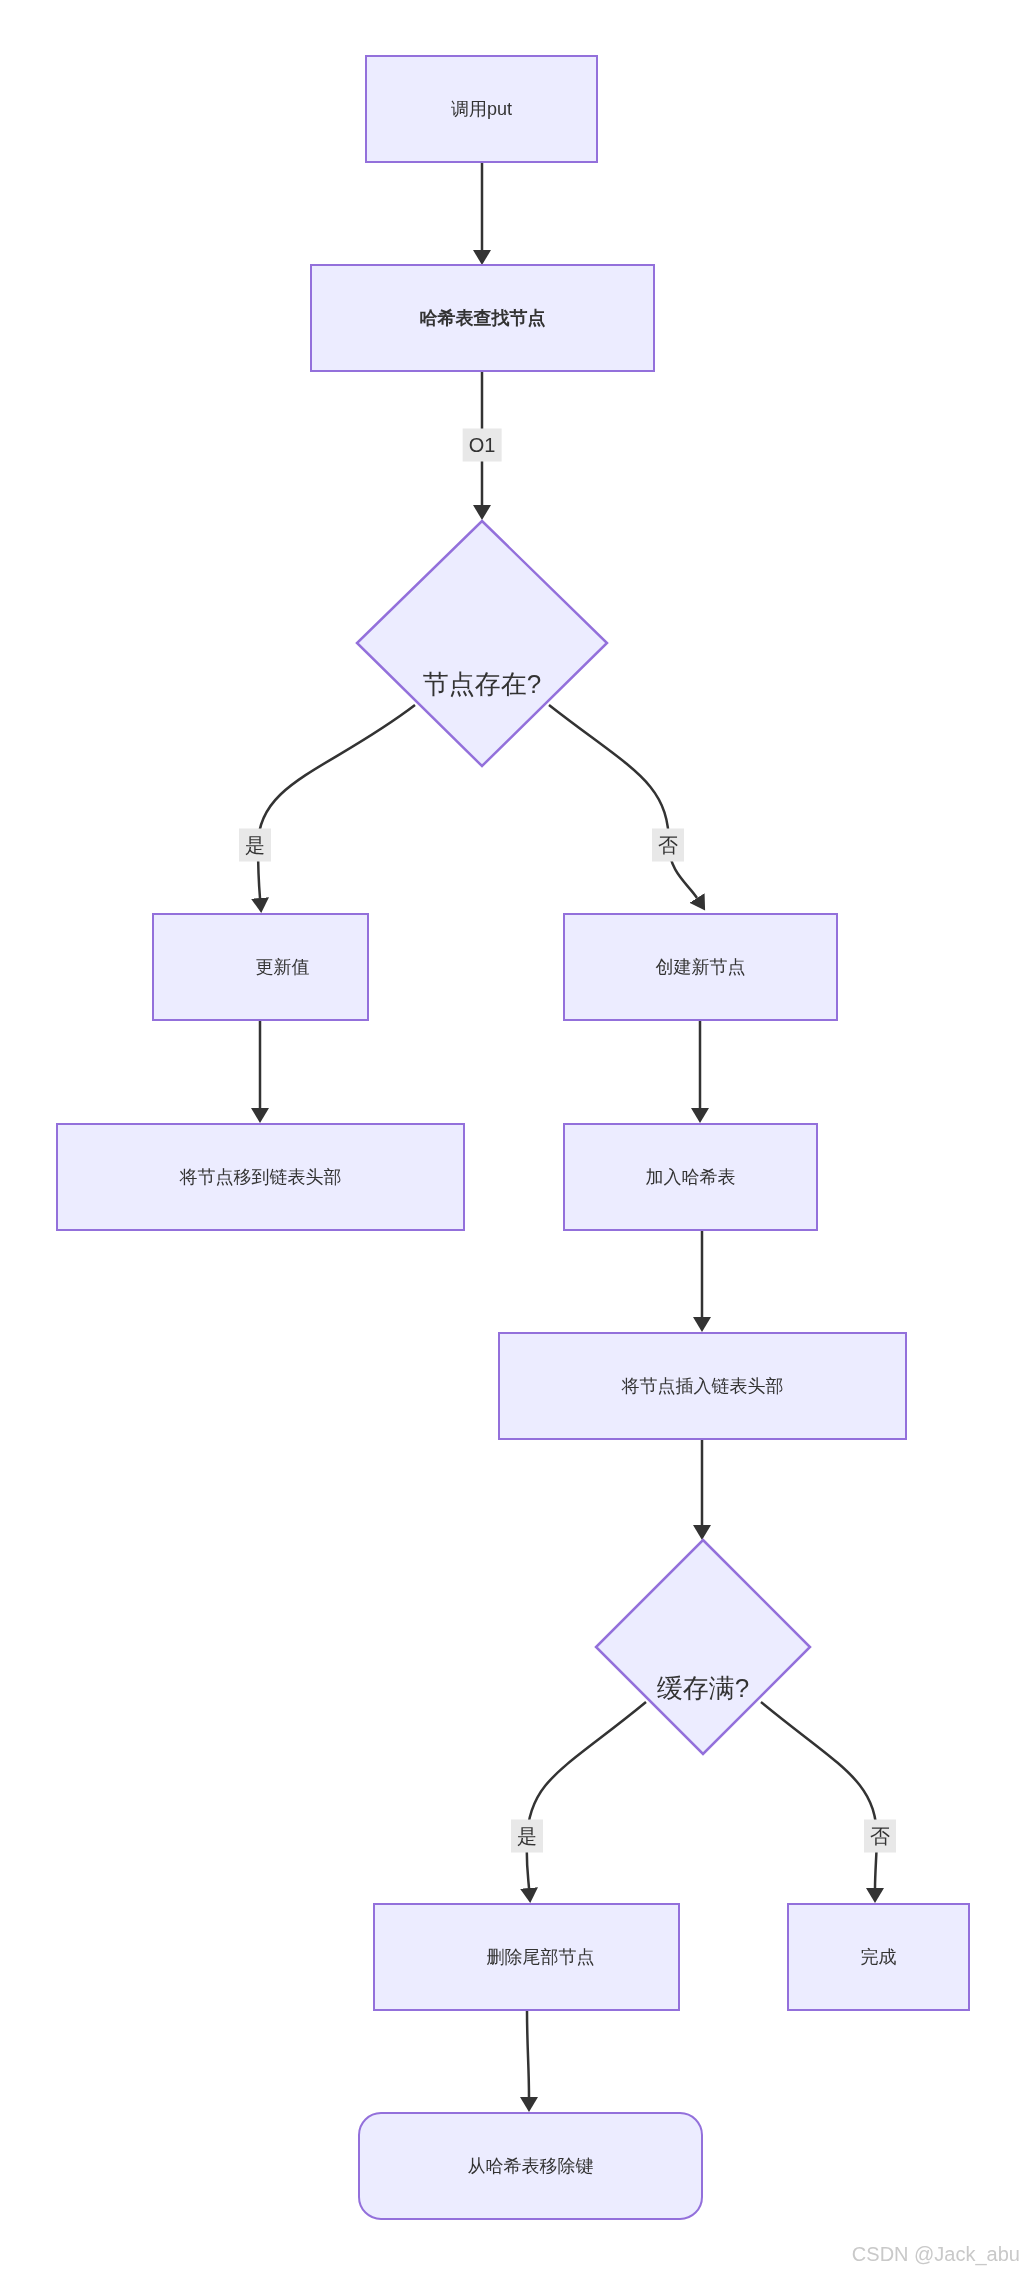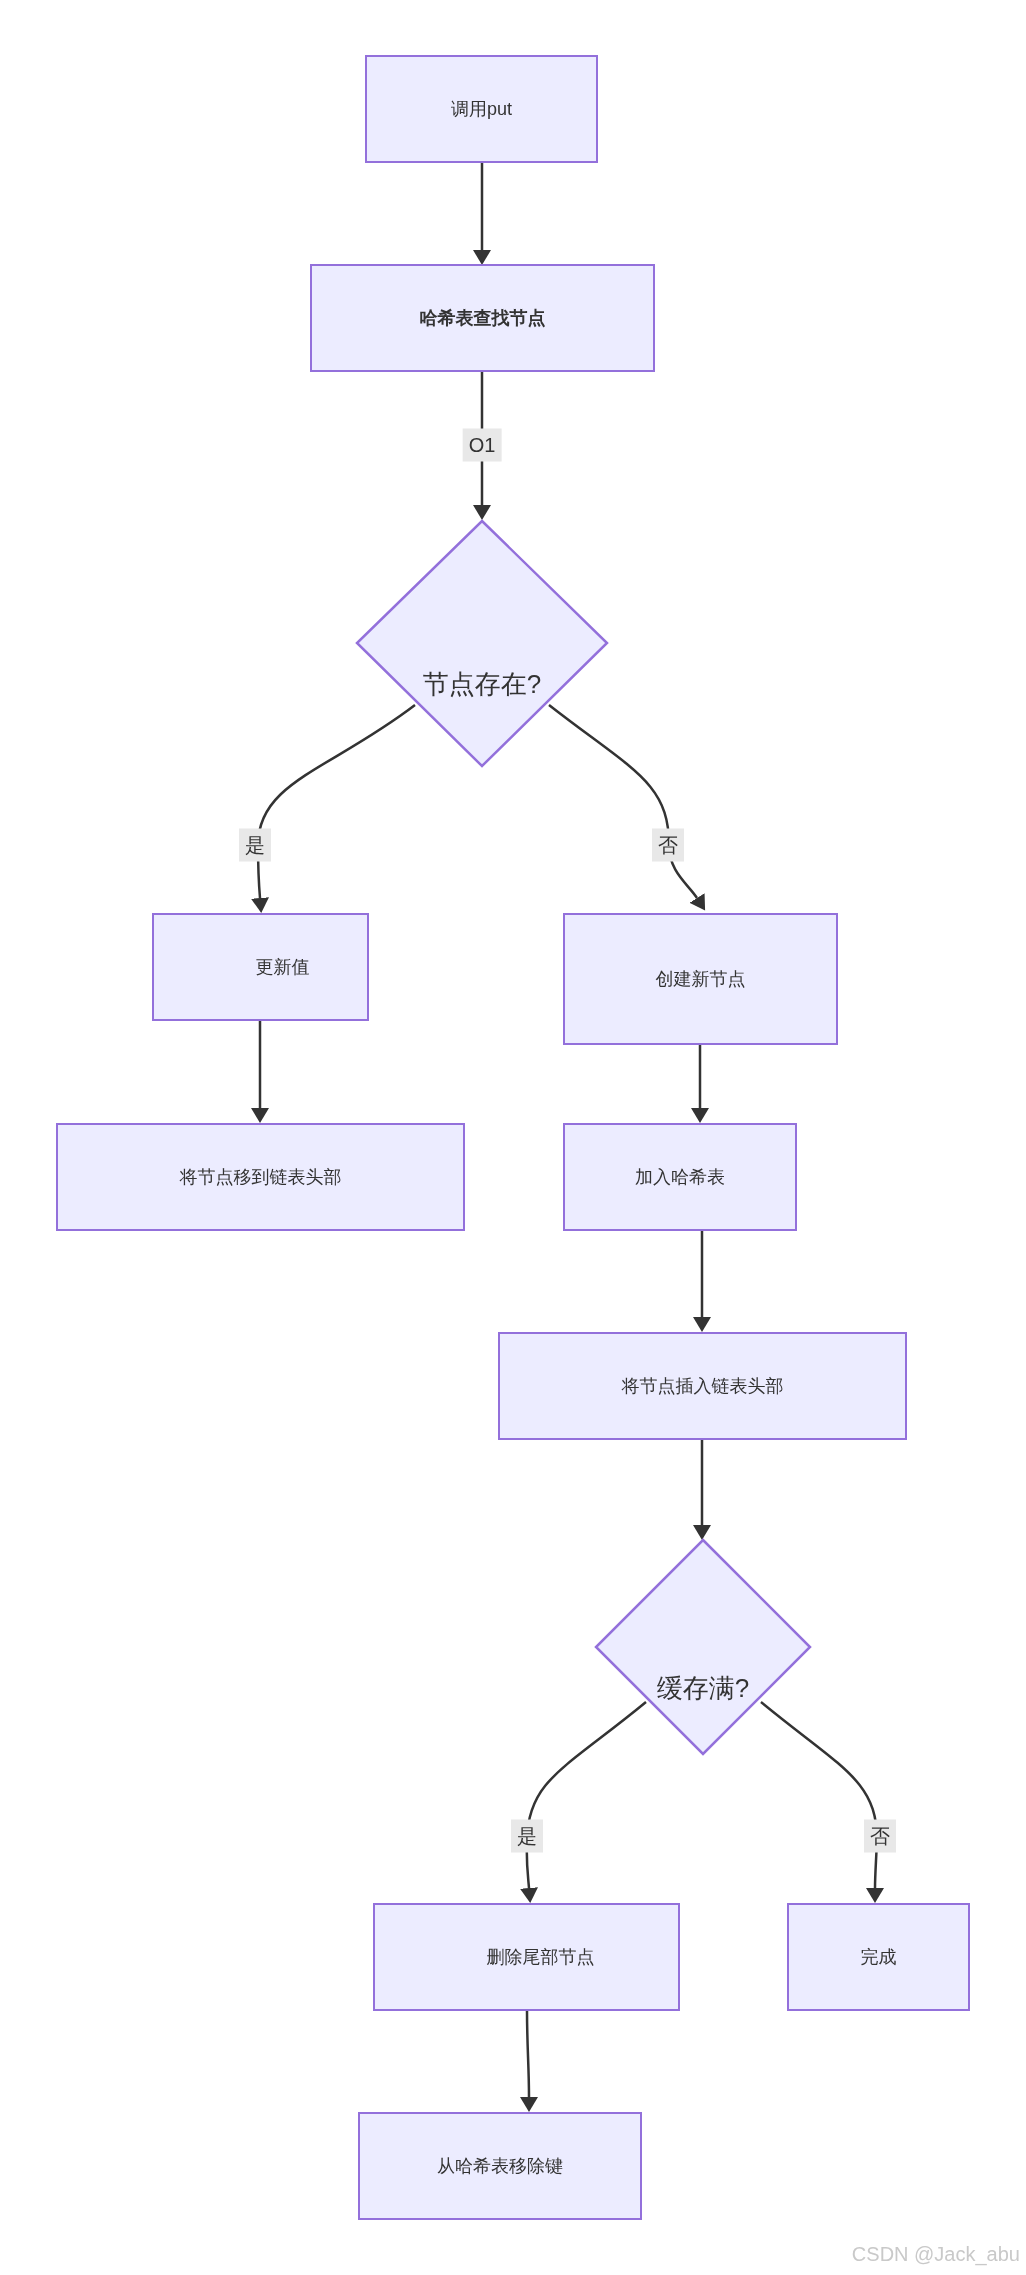--- a/index.html
+++ b/index.html
@@ -67,47 +67,47 @@
   <div class="node" style="left:310px; top:264px; width:345px; height:108px;font-weight:bold;">
     <span>哈希表查找节点</span>
   </div>
 
   <div class="diamond-label" style="left:482px; top:644px;">节点存在?</div>
 
   <div class="node" style="left:152px; top:913px; width:217px; height:108px;padding-left:44px;">
     <span>更新值</span>
   </div>
 
-  <div class="node" style="left:563px; top:913px; width:275px; height:132px;">
+  <div class="node" style="left:563px; top:913px; width:275px; height:108px;">
     <span>创建新节点</span>
   </div>
 
   <div class="node" style="left:56px;  top:1123px; width:409px; height:108px;">
     <span>将节点移到链表头部</span>
   </div>
 
-  <div class="node" style="left:563px; top:1123px; width:234px; height:108px;">
+  <div class="node" style="left:563px; top:1123px; width:255px; height:108px;">
     <span>加入哈希表</span>
   </div>
 
   <div class="node" style="left:498px; top:1332px; width:409px; height:108px;">
     <span>将节点插入链表头部</span>
   </div>
 
   <div class="diamond-label" style="left:703px; top:1648px;">缓存满?</div>
 
   <div class="node" style="left:373px; top:1903px; width:307px; height:108px;padding-left:28px;">
     <span>删除尾部节点</span>
   </div>
 
   <div class="node" style="left:787px; top:1903px; width:183px; height:108px;">
     <span>完成</span>
   </div>
 
-  <div class="node" style="left:358px; top:2112px; width:284px; height:108px;">
+  <div class="node" style="left:358px; top:2112px; width:345px; height:108px;border-radius:23px;">
     <span>从哈希表移除键</span>
   </div>
 
   <div class="edge-label" style="left:482px; top:445px;">O1</div>
   <div class="edge-label" style="left:255px; top:845px;">是</div>
   <div class="edge-label" style="left:668px; top:845px;">否</div>
   <div class="edge-label" style="left:527px; top:1836px;">是</div>
   <div class="edge-label" style="left:880px; top:1836px;">否</div>
 
   <div class="watermark">CSDN @Jack_abu</div>

